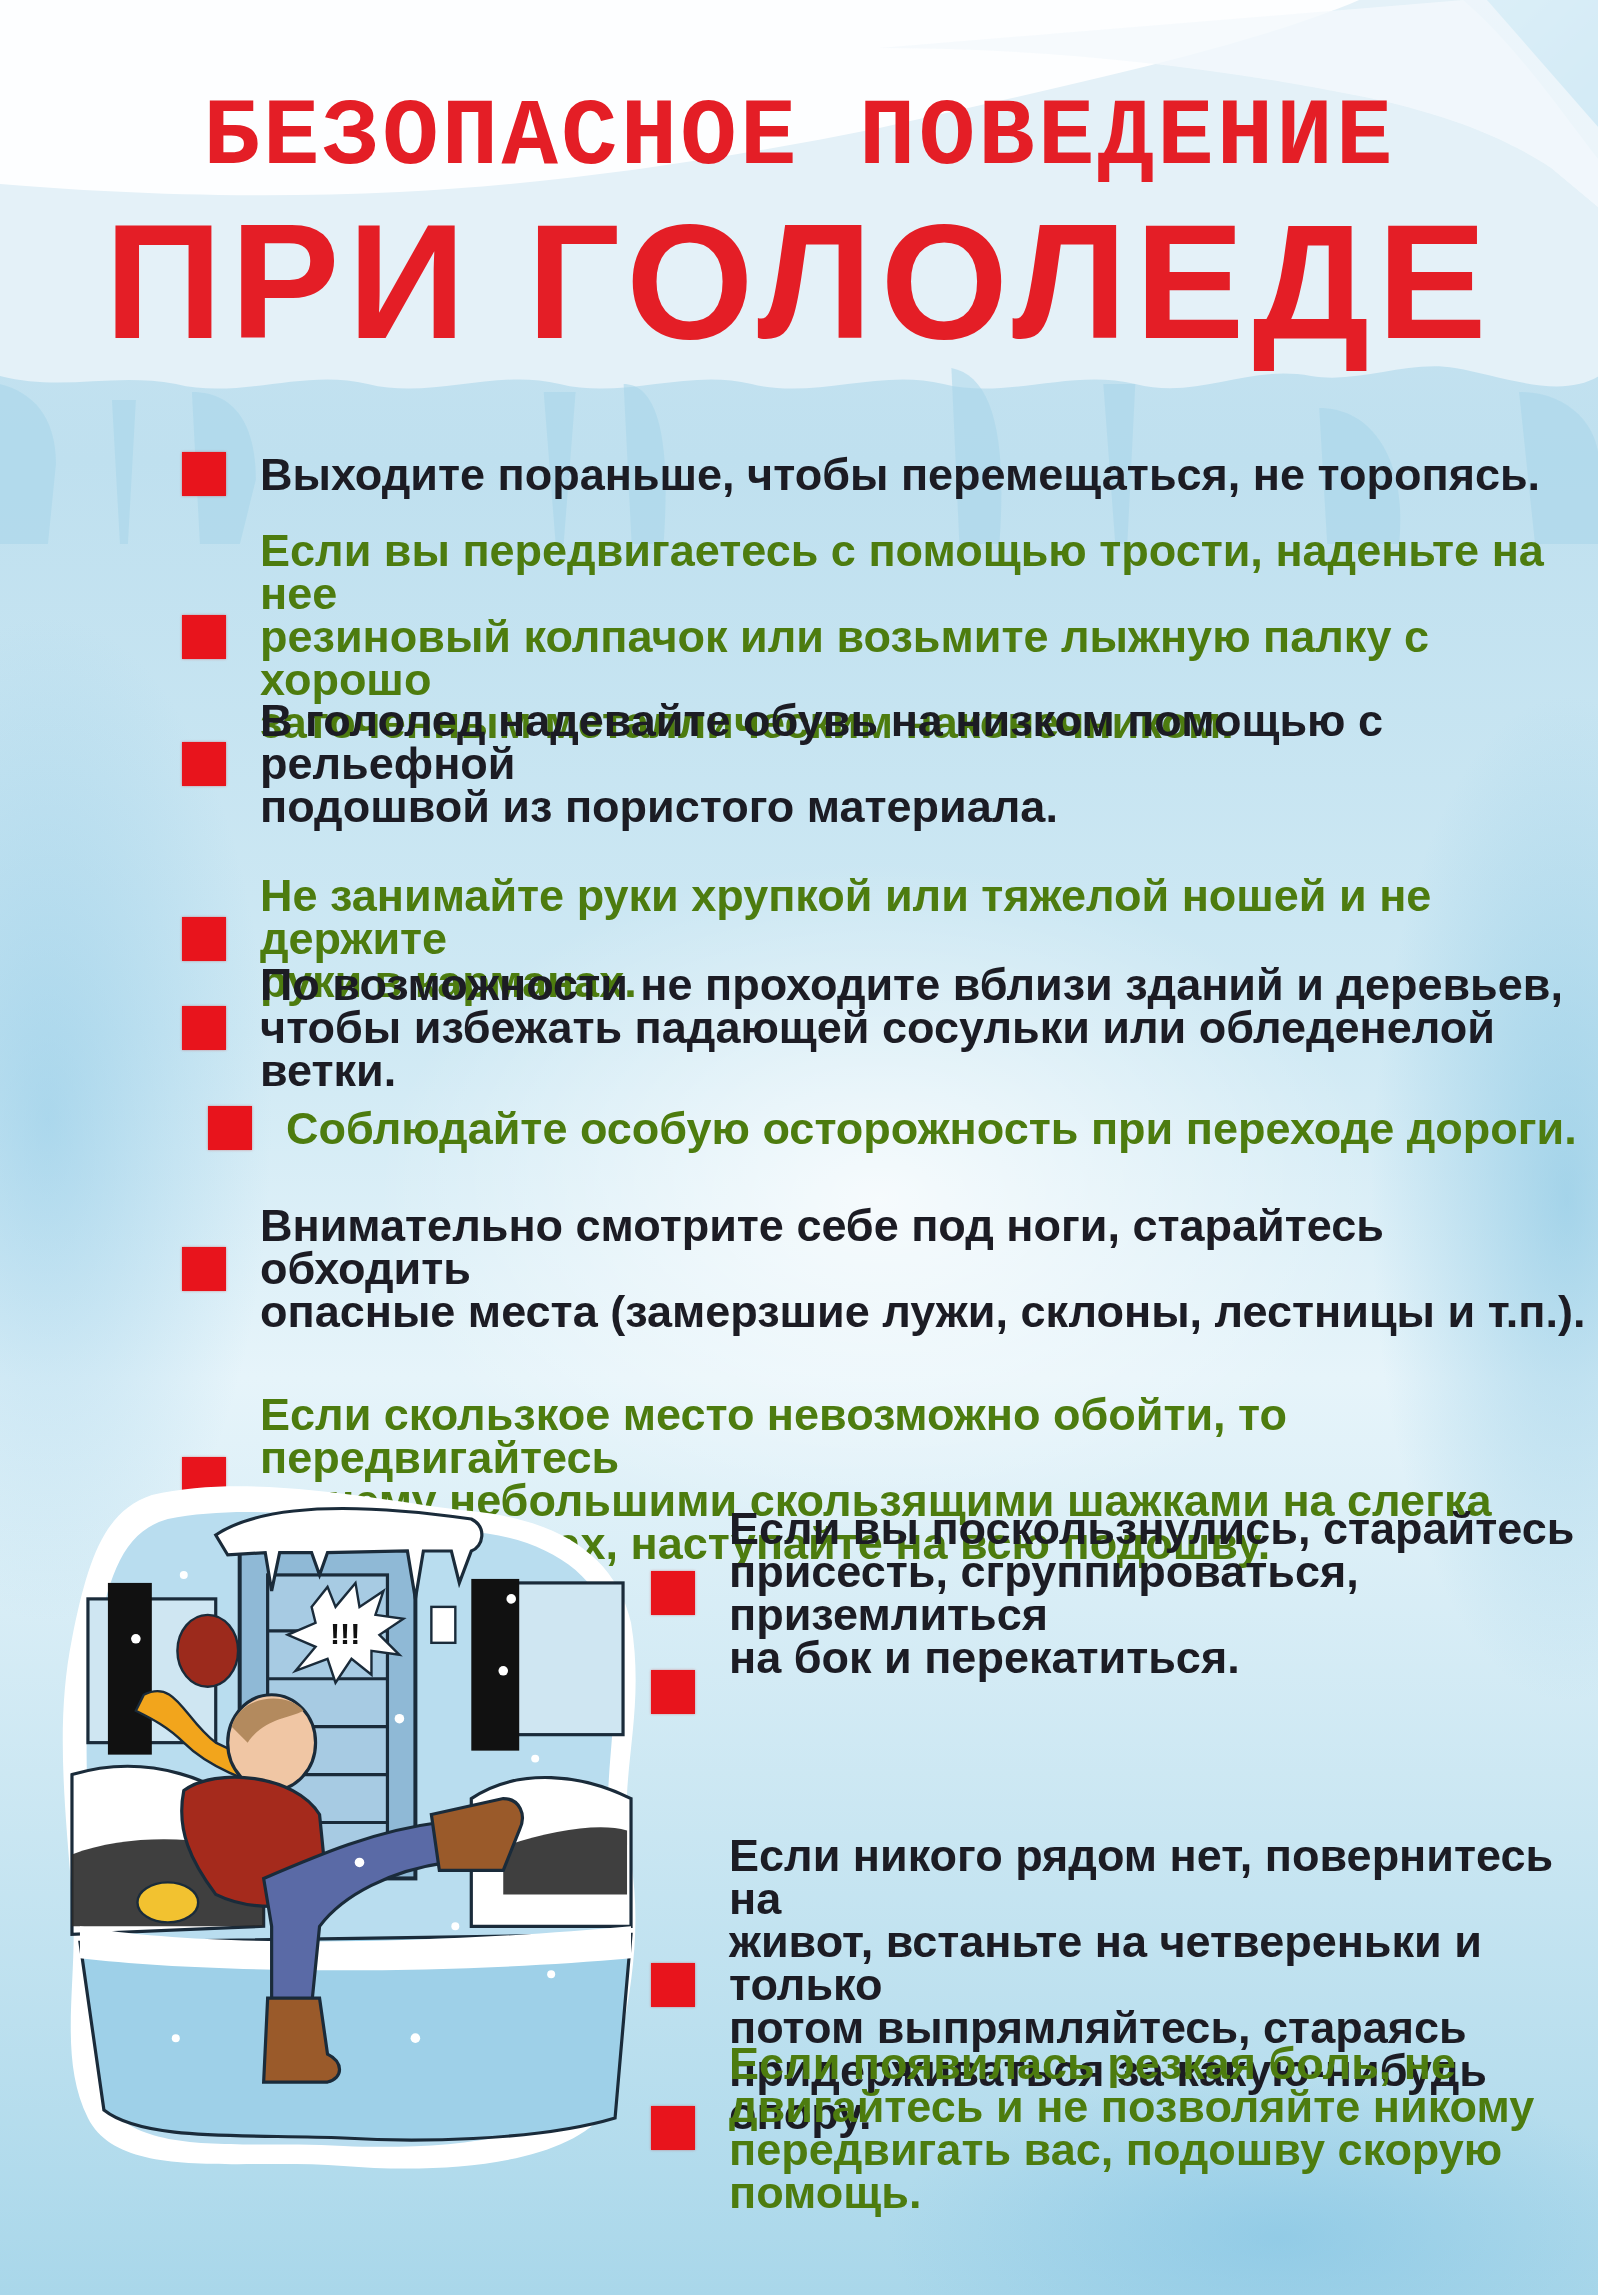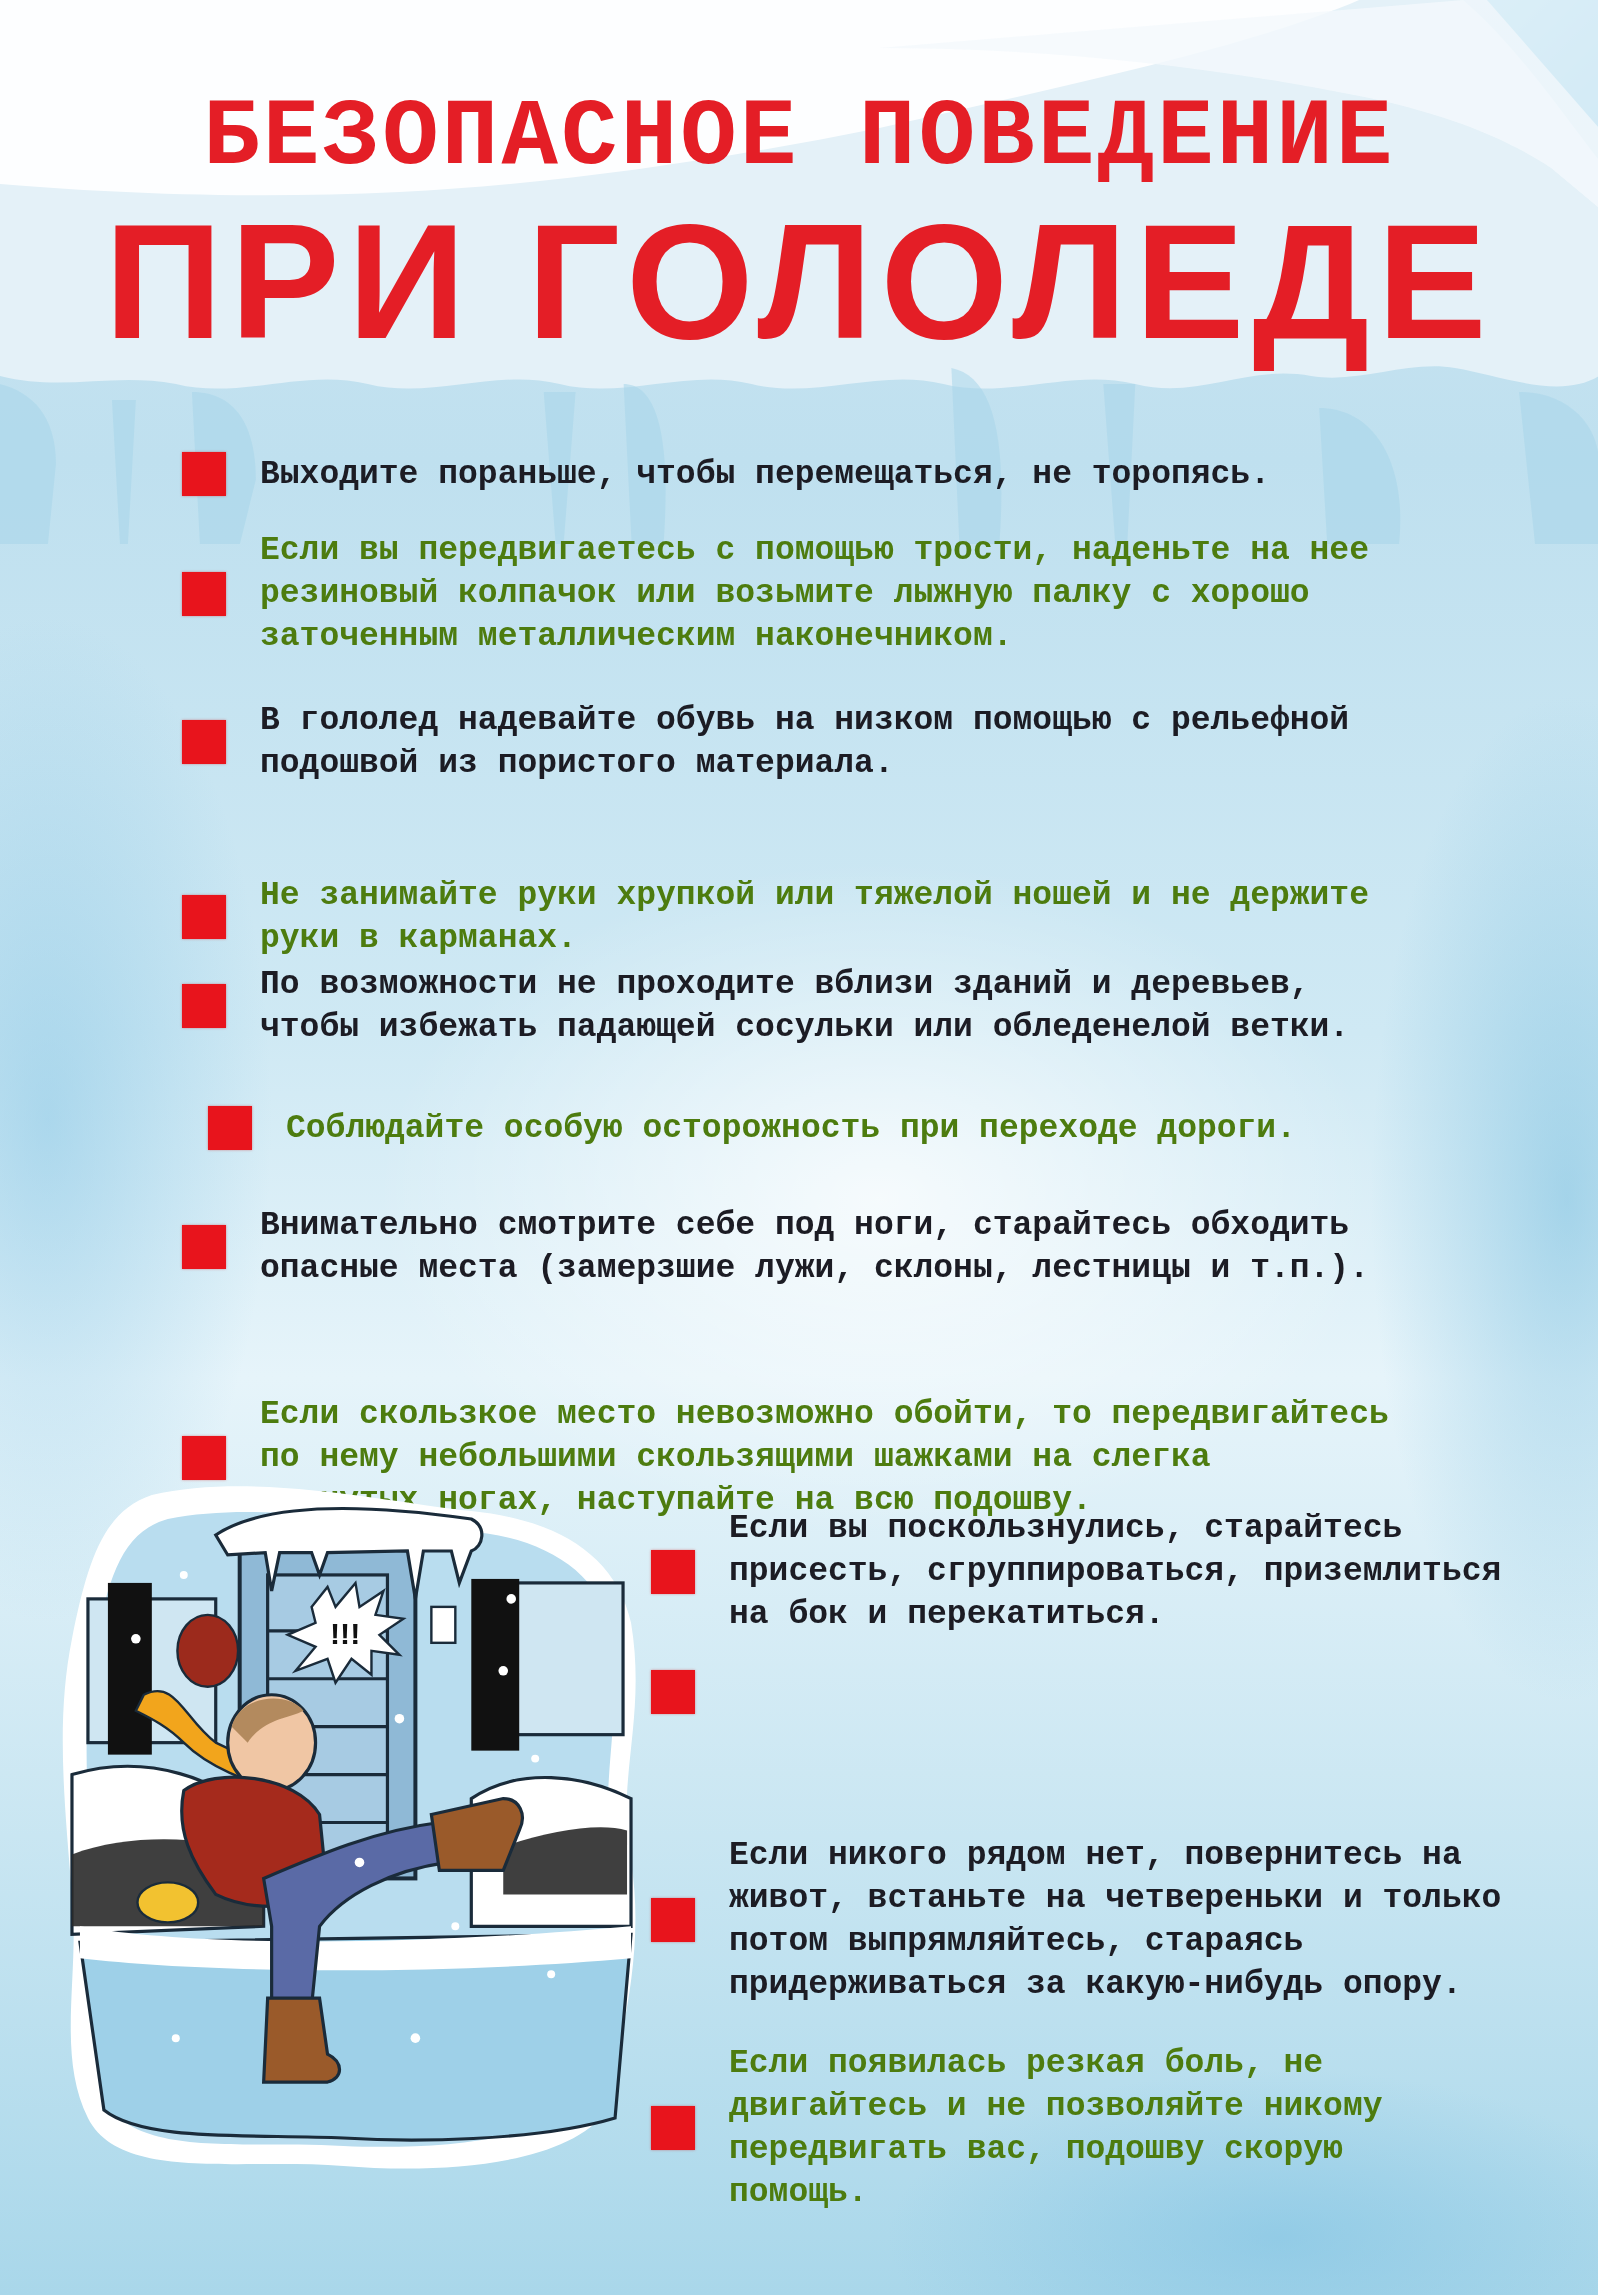--- a/index.html
+++ b/index.html
@@ -30,21 +30,21 @@
     color: #e41e26; font-weight: bold; letter-spacing: 3.2px;
   }
   .title-1 { top: 86px; font-size: 94px; line-height: 104px; font-family: Liberation Mono, monospace; }
   .title-2 { top: 198px; font-size: 164px; line-height: 168px; letter-spacing: 8px; }
   .item { position: absolute; display: flex; align-items: center; }
   .bullet {
     flex: 0 0 auto; width: 44px; height: 44px; background: #e8141c;
     margin-right: 34px; box-shadow: 0 0 2.4px rgba(200,0,0,0.4);
   }
   .text {
-    font-weight: bold; font-size: 33px; line-height: 43px; white-space: pre-line; font-family: Liberation Mono, monospace;
+    font-weight: bold; font-size: 45px; line-height: 43px; white-space: pre-line;
   }
   .dark { color: #1c1c24; }
   .blue { color: #4d7c0f; }
   .illustration {
     position: absolute; left: 56px; top: 1479px; width: 591px; height: 703px;
   }
 </style>
 </head>
 <body>
 

